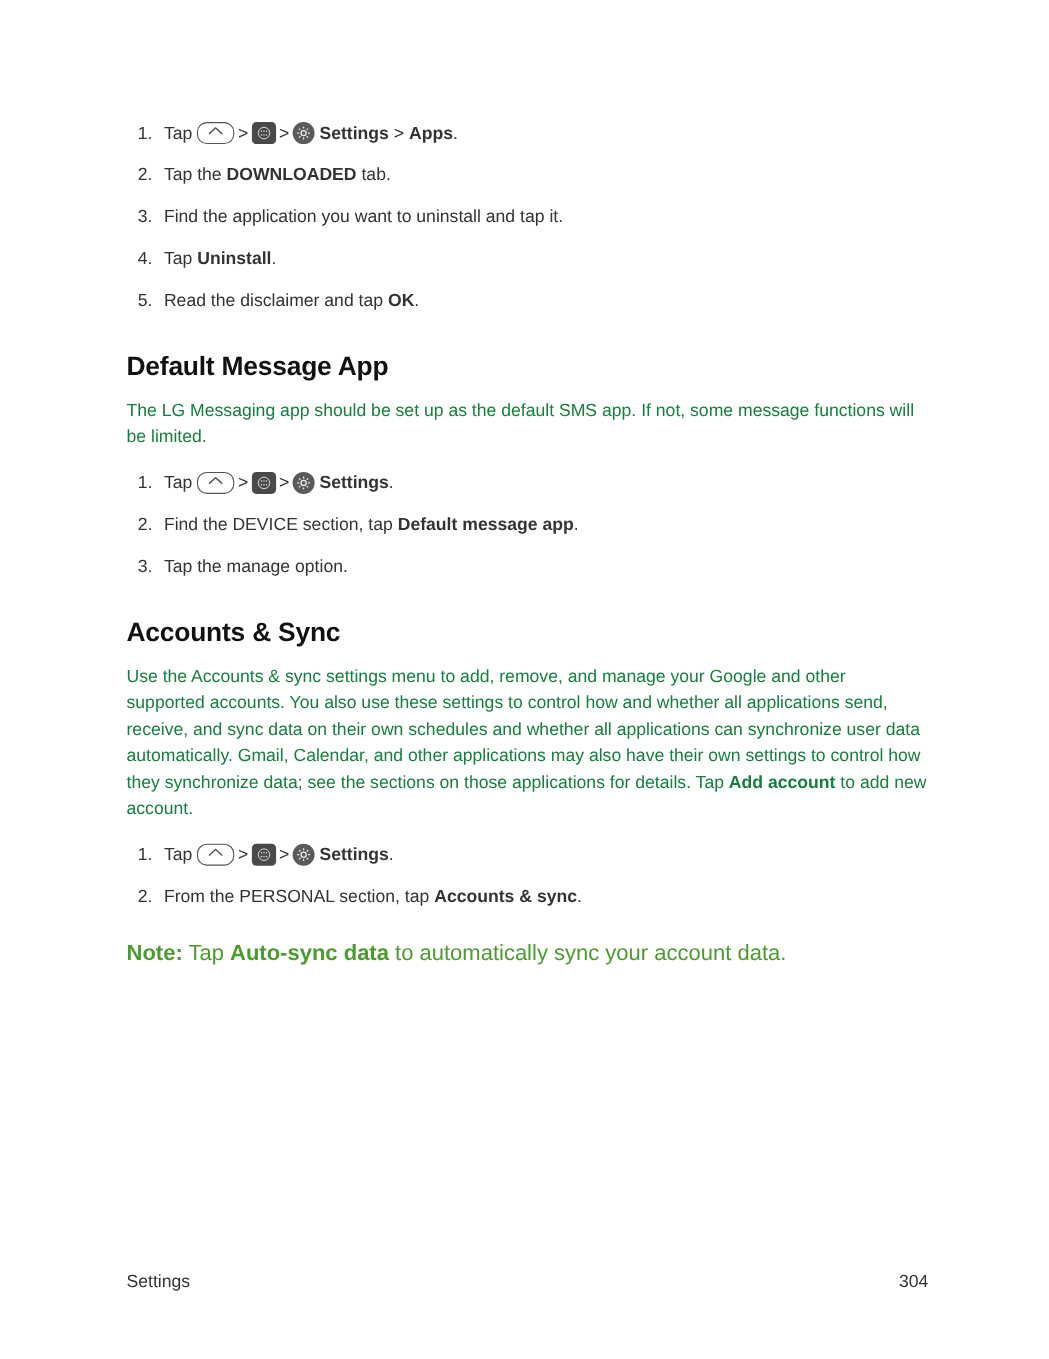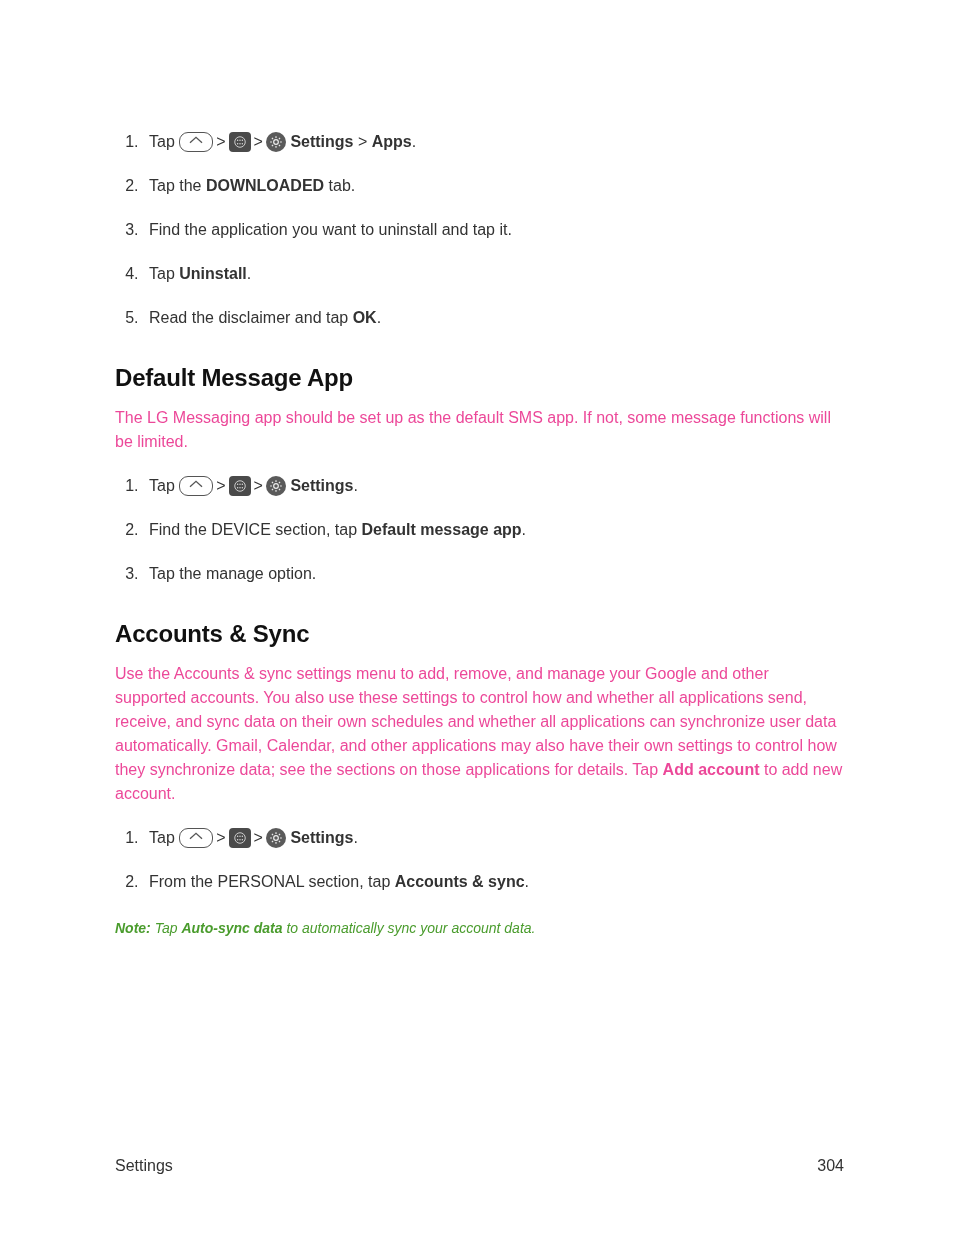--- a/index.html
+++ b/index.html
@@ -18,50 +18,48 @@
   ol.steps {
     margin: 0 0 24px 0;
     padding-left: 28px;
     font-size: 16px;
     line-height: 1.5;
     color: #333;
   }
   ol.steps li {
     margin-bottom: 14px;
     padding-left: 6px;
-    margin-top: 20px;
   }
   h2.section {
     font-family: Arial, Helvetica, sans-serif;
     font-weight: 900;
     font-size: 24px;
     color: #111;
     margin: 34px 0 14px 0;
     letter-spacing: -0.2px;
   }
   h1.section {
     font-family: Arial, Helvetica, sans-serif;
     font-weight: 900;
     font-size: 32px;
     color: #111;
     margin: 48px 0 14px 0;
     letter-spacing: -0.3px;
   }
   p.body {
     font-size: 16px;
     line-height: 1.5;
-    color: #ec4899;
+    color: #15803d;
     margin: 0 0 18px 0;
   }
   .note {
-    font-size: 14px;
+    font-size: 20px;
     line-height: 1.5;
     color: #4a9c2d;
     margin: 10px 0 0 0;
-    font-style: italic;
   }
   b { font-weight: bold; }
   .icon {
     display: inline-flex;
     align-items: center;
     justify-content: center;
     vertical-align: middle;
     position: relative;
     top: -1px;
   }

